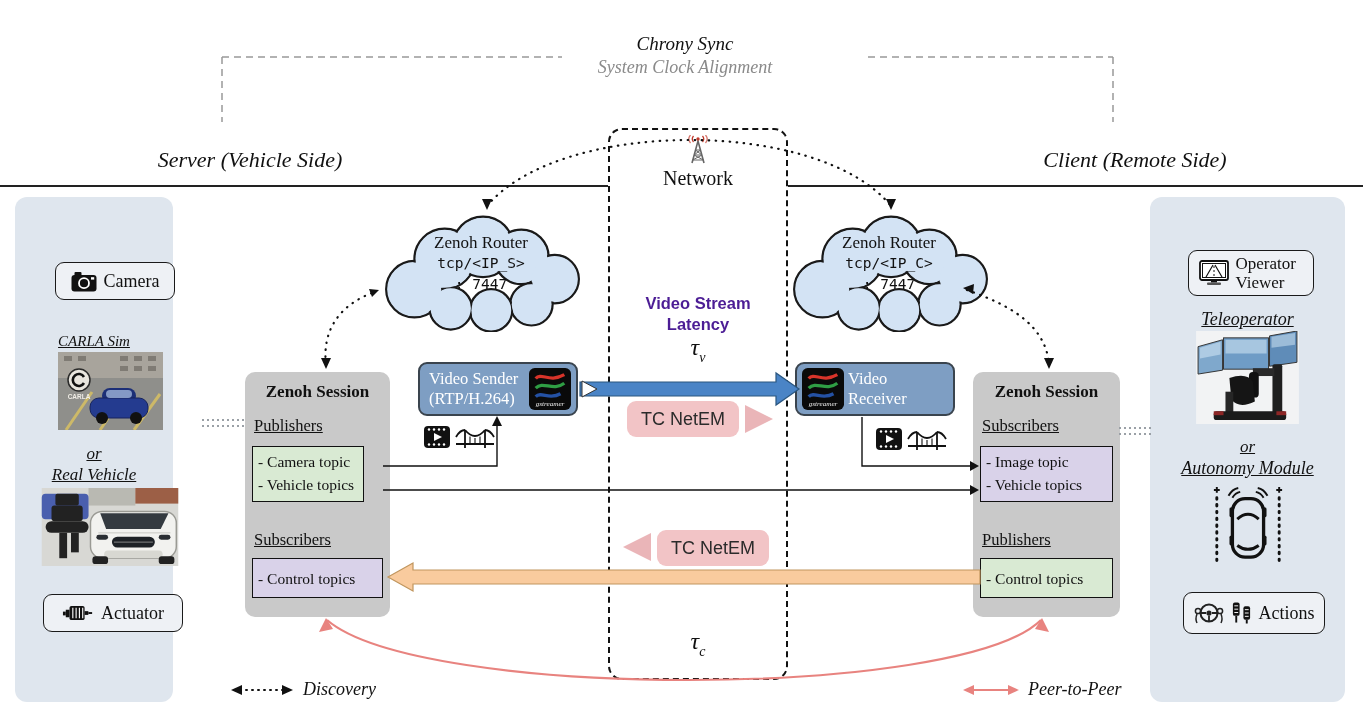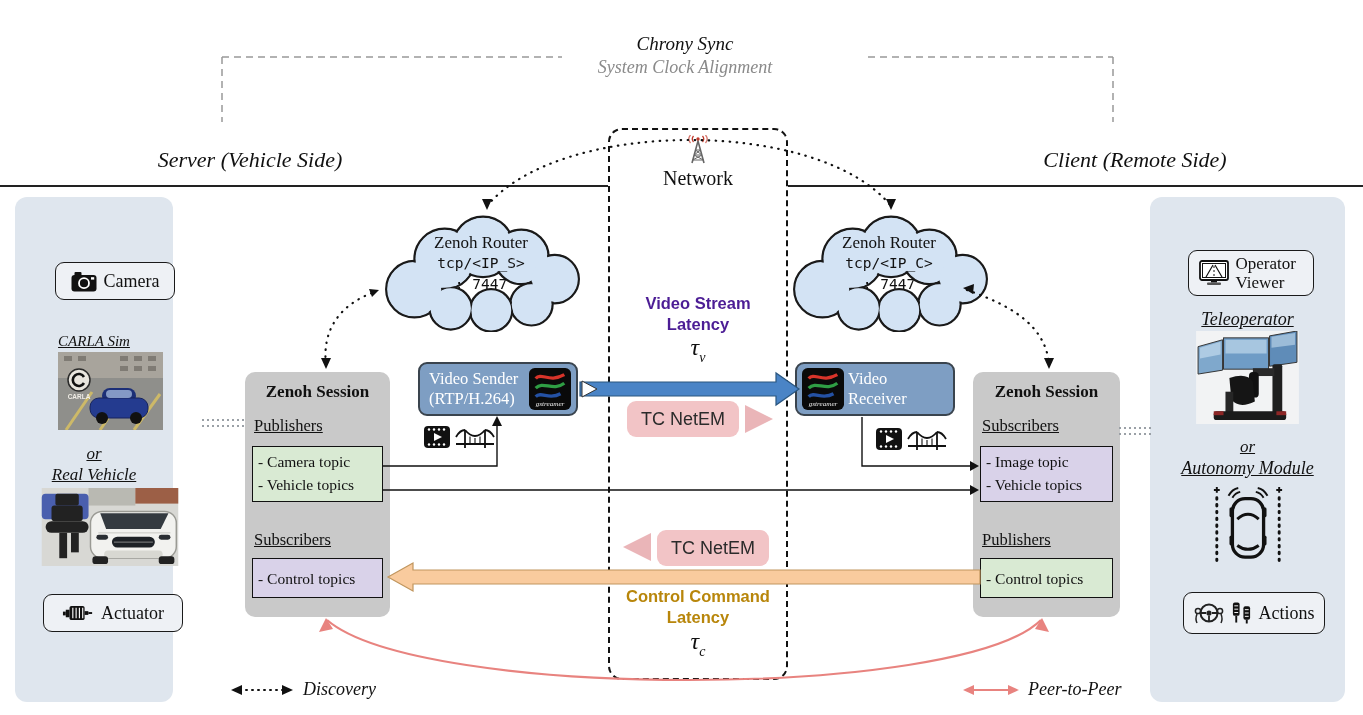--- a/index.html
+++ b/index.html
@@ -316,23 +316,20 @@
   </div>
   <div class="abs ctr" style="left:608px;top:334px;width:180px;z-index:3;"><span class="tau">τ</span><span class="tau-sub">v</span></div>
 
   <div class="netem" style="left:627px;top:401px;">
       <span>TC NetEM</span>
     </div>
   <div class="netem" style="left:657px;top:530px;">
       <span>TC NetEM</span>
     </div>
 
-  <div class="abs ctr lat-label" style="left:608px;top:586px;width:180px;color:#b8860b;z-index:3;">
-    <span style="display:inline-block;width:150px;">Control Command Latency</span>
-  </div>
   <div class="abs ctr" style="left:608px;top:628px;width:180px;z-index:3;"><span class="tau">τ</span><span class="tau-sub">c</span></div>
 
   <div class="cloud-wrap" style="left:370px;top:206px;z-index:2;">
     <svg width="222" height="126" viewBox="0 0 220 124">
         <use href="#cloud-shape"></use>
       </svg>
     <div class="cloud-text">
       <div class="cloud-title">Zenoh Router</div>
       <div class="cloud-mono">tcp/&lt;IP_S&gt;</div>
       <div class="cloud-mono">: 7447</div>
@@ -345,21 +342,21 @@
     <div class="cloud-text">
       <div class="cloud-title">Zenoh Router</div>
       <div class="cloud-mono">tcp/&lt;IP_C&gt;</div>
       <div class="cloud-mono">: 7447</div>
     </div>
   </div>
 
   <div class="session" style="left:245px;top:372px;width:145px;height:245px;">
     <div class="sess-title">Zenoh Session</div>
     <div class="group-label" style="top:44px;">Publishers</div>
-    <div class="topic-box green" style="top:74px;width:131px;height:56px;">
+    <div class="topic-box green" style="top:74px;width:112px;height:56px;">
       <div>- Camera topic</div>
       <div>- Vehicle topics</div>
     </div>
     <div class="group-label" style="top:158px;">Subscribers</div>
     <div class="topic-box purple" style="top:186px;width:131px;height:40px;padding-top:8px;">
       <div>- Control topics</div>
     </div>
   </div>
   <div class="session" style="left:973px;top:372px;width:147px;height:245px;">
     <div class="sess-title">Zenoh Session</div>

